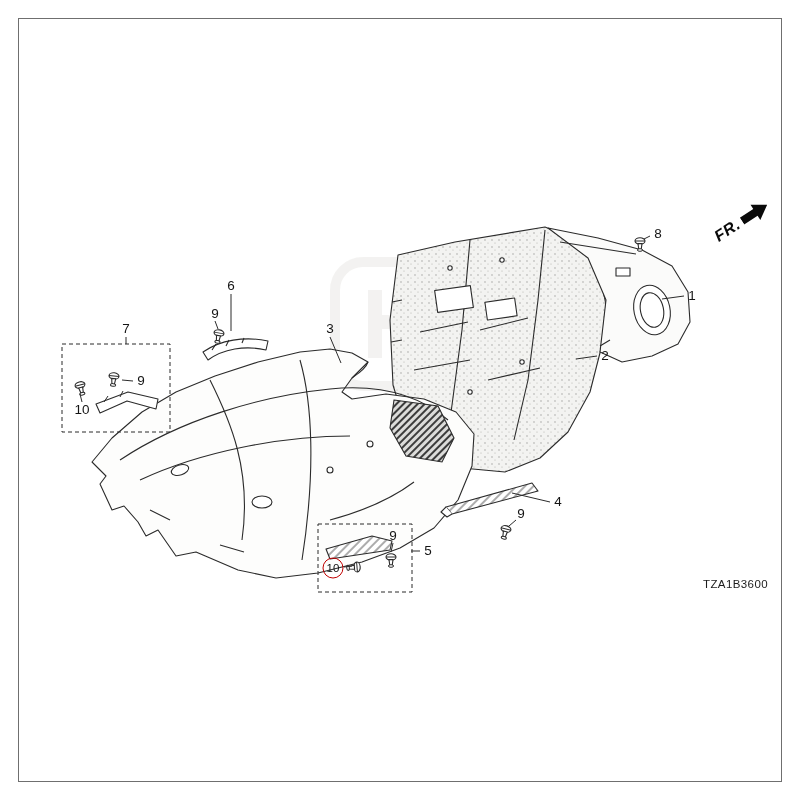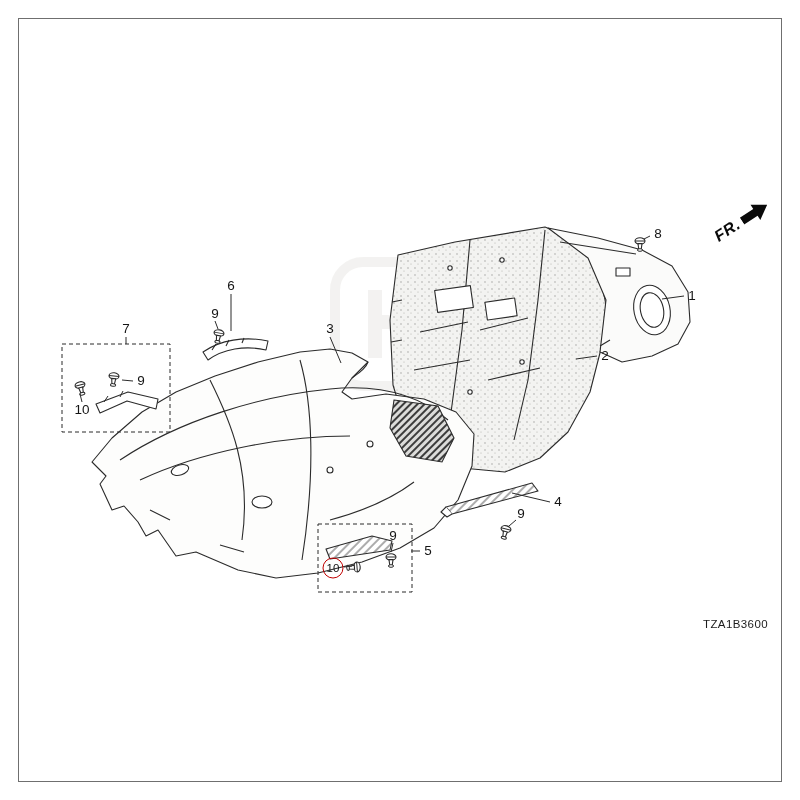--- a/index.html
+++ b/index.html
@@ -15,21 +15,21 @@
     font-size:13.5px; color:#141414; line-height:1; user-select:none;
     text-align:center;
   }
   .callout.circled {
     border:1.7px solid var(--hl); border-radius:50%;
     width:19px; height:19px; display:flex; align-items:center; justify-content:center;
     font-size:11.5px;
   }
   .diagram-code {
     position:absolute; left:703px; top:578px;
-    font-size:11.5px; letter-spacing:0.4px; color:#1c1c1c;margin-top:40px;
+    font-size:11.5px; letter-spacing:0.4px; color:#1c1c1c;
   }
   .fr-wrap {
     position:absolute; left:716px; top:228px;
     transform:rotate(-33deg); transform-origin:left center;
     display:flex; align-items:center; gap:4px;
   }
   .fr-label {
     font-weight:bold; font-style:italic; font-size:16px; color:#0a0a0a;
     letter-spacing:0.5px;
   }

